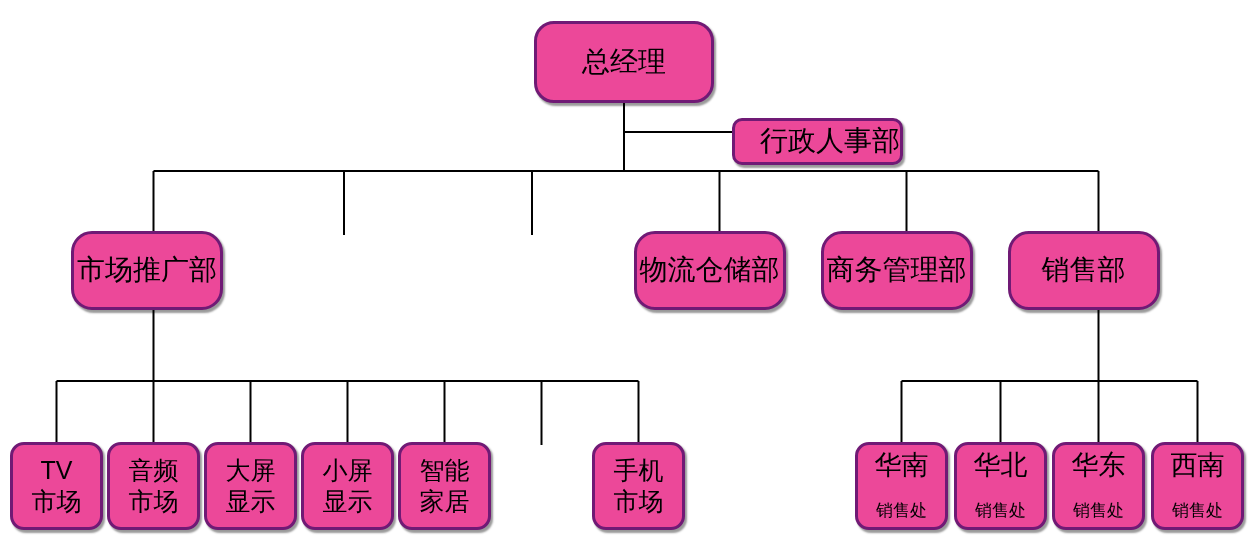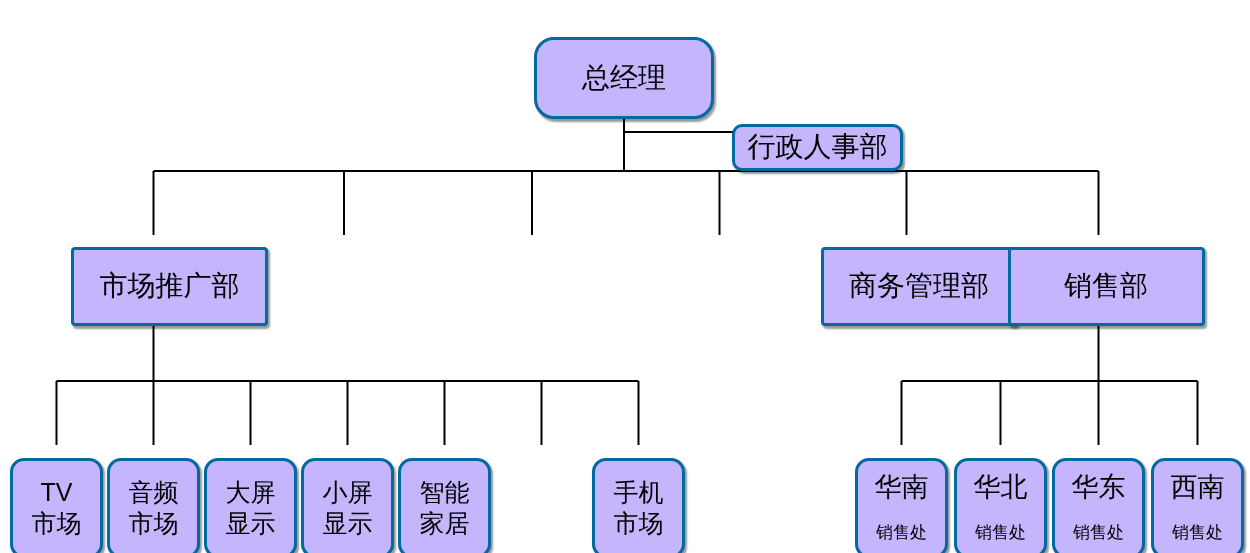--- a/index.html
+++ b/index.html
@@ -14,54 +14,54 @@
   }
   svg.connectors {
     position: absolute;
     left: 0; top: 0;
     width: 1250px; height: 553px;
     z-index: 0;
   }
   .node {
     position: absolute;
     box-sizing: border-box;
-    background: #c4b5fd;
-    border: 3px solid #0369a1;
+    background: #ec4899;
+    border: 3px solid #701a75;
     border-radius: 14px;
     box-shadow: 2px 2.5px 2px rgba(0,0,0,0.40);
     display: flex;
     flex-direction: column;
     align-items: center;
     justify-content: center;
     text-align: center;
     z-index: 1;
     line-height: 1.15;
-    margin-top: 16px;
   }
   .lvl1 {
     left: 534px; top: 21px;
     width: 180px; height: 82px;
     border-radius: 20px;
     font-size: 28px;
   }
   .staff {
-    left: 732px; top: 108px;
+    left: 732px; top: 118px;
     width: 171px; height: 47px;
     border-radius: 10px;
     font-size: 28px;
+    align-items: flex-end;
   }
   .lvl2 {
     top: 231px;
-    width: 197px; height: 79px;
-    border-radius: 4px;
+    width: 152px; height: 79px;
+    border-radius: 21px;
     font-size: 28px;
   }
   .lvl3 {
     top: 442px;
-    width: 93px; height: 100px;
+    width: 93px; height: 88px;
     border-radius: 14px;
     font-size: 25px;
     line-height: 1.25;
   }
   .lvl3 .line { display: block; }
   .sales-office { font-size: 27px; line-height: 1.1; gap: 19px; }
   .sales-office .region { display: block; }
   .sales-office .suffix { display: block; font-size: 17px; line-height: 1.25; text-align: center; }
 </style>
 </head>
@@ -105,20 +105,23 @@
     <span>总经理</span>
   </div>
 
   <div class="node staff">
     <span>行政人事部</span>
   </div>
 
   <div class="node lvl2" style="left:71px">
     <span>市场推广部</span>
   </div>
+  <div class="node lvl2" style="left:633.5px">
+    <span>物流仓储部</span>
+  </div>
   <div class="node lvl2" style="left:820.5px">
     <span>商务管理部</span>
   </div>
   <div class="node lvl2" style="left:1007.5px">
     <span>销售部</span>
   </div>
 
   <div class="node lvl3" style="left:10px">
     <span class="line">TV</span>
     <span class="line">市场</span>

